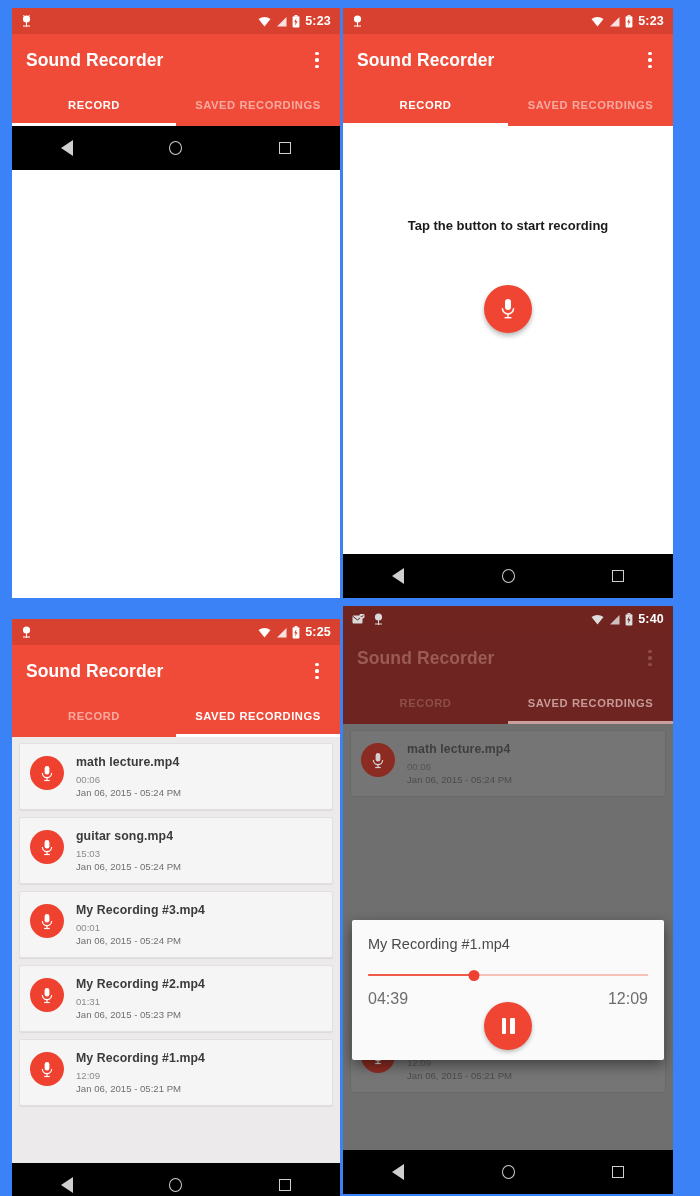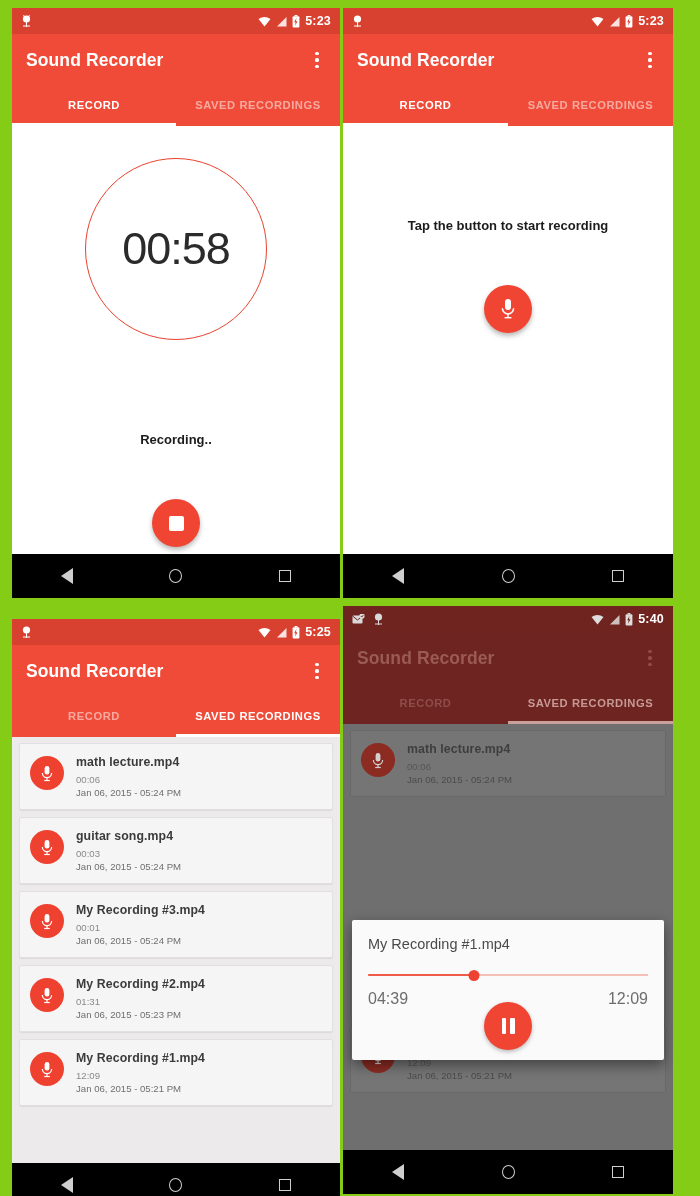--- a/index.html
+++ b/index.html
@@ -12,21 +12,21 @@
   .grid {
     position: relative;
     width: 700px; height: 1196px;
     display: grid;
     grid-template-columns: 340px 360px;
     grid-template-rows: 598px 598px;
   }
   .panel {
     position: relative;
     overflow: hidden;
-    background: #84cc16;
+    background: #3b82f6;
   }
   .phone {
     position: absolute;
     background: #fff;
     display: flex;
     flex-direction: column;
   }
   
   .p-tl .phone { left: 12px; top: 8px;  width: 328px; height: 590px; }
   .p-tr .phone { left: 3px;  top: 8px;  width: 330px; height: 590px; }
@@ -344,29 +344,20 @@
               <i></i>
             </div>
         </div>
         <div class="tabs">
           <div class="tab active">RECORD</div>
           <div class="tab">SAVED RECORDINGS</div>
           <div class="tab-indicator"></div>
         </div>
       </div>
 
-      <div class="record-body">
-        <div class="timer-circle">
-          <span class="timer-text">00:58</span>
-        </div>
-        <div class="record-status">Recording..</div>
-        <div class="fab">
-          <span class="stop-sq"></span>
-        </div>
-      </div>
 
       <div class="navbar">
         <div class="nav-btn">
             <span class="nav-back"></span>
           </div>
         <div class="nav-btn">
             <span class="nav-home"></span>
           </div>
         <div class="nav-btn">
             <span class="nav-recent"></span>
@@ -507,21 +498,21 @@
           <div class="mic-badge">
               <svg width="14" height="19" viewBox="0 0 14 19">
                 <rect x="4.6" y="2" width="4.8" height="8.6" rx="2.4" fill="#fff"></rect>
                 <path d="M2.4 9 a4.6 4.6 0 0 0 9.2 0" stroke="#fff" stroke-width="1.2" fill="none"></path>
                 <rect x="6.4" y="13" width="1.2" height="3.2" fill="#fff"></rect>
                 <rect x="4.2" y="15.9" width="5.6" height="1.2" fill="#fff"></rect>
               </svg>
             </div>
           <div class="rec-meta">
             <span class="rec-name">guitar song.mp4</span>
-            <span class="rec-dur">00:03</span>
+            <span class="rec-dur">15:03</span>
             <span class="rec-date">Jan 06, 2015 - 05:24 PM</span>
           </div>
         </div>
         <div class="rec-card">
           <div class="mic-badge">
               <svg width="14" height="19" viewBox="0 0 14 19">
                 <rect x="4.6" y="2" width="4.8" height="8.6" rx="2.4" fill="#fff"></rect>
                 <path d="M2.4 9 a4.6 4.6 0 0 0 9.2 0" stroke="#fff" stroke-width="1.2" fill="none"></path>
                 <rect x="6.4" y="13" width="1.2" height="3.2" fill="#fff"></rect>
                 <rect x="4.2" y="15.9" width="5.6" height="1.2" fill="#fff"></rect>

